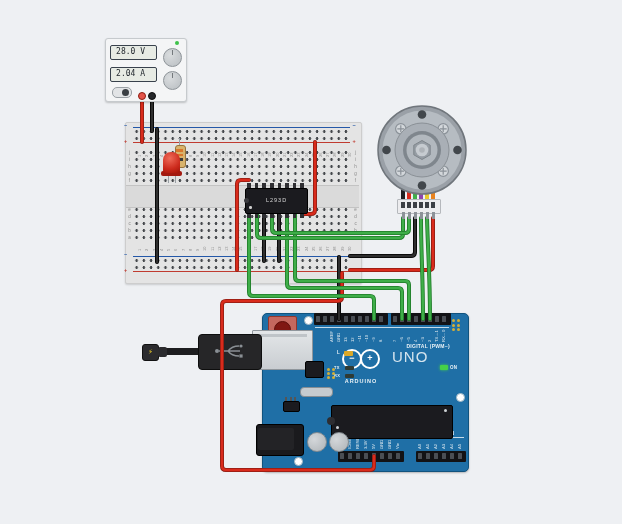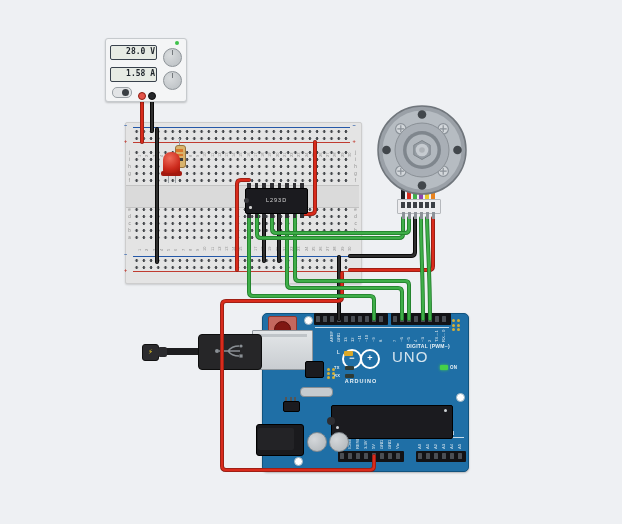--- a/index.html
+++ b/index.html
@@ -24,22 +24,22 @@
   .wline{background:rgba(255,255,255,.75);}
   .wtext{color:#e8f1f6;font-weight:bold;letter-spacing:.3px;}
   .goldpin{background:#d4af37;border-radius:50%;}
   
   .wire,.wire-outline{fill:none;stroke-linecap:round;stroke-linejoin:round;}
   .wire{stroke-width:2.4;}
   .wire-outline{stroke-width:4;}
   
   .psu{background:#f4f5f6;border:1px solid #c6cacd;border-radius:3px;box-shadow:0 1px 2px rgba(0,0,0,.2);}
   .lcd{background:#e7ebe4;border:1.6px solid #39424d;border-radius:2px;color:#1d232a;
-       font-family:"DejaVu Sans Mono","Liberation Mono",monospace;font-size:8px;font-weight:bold;
-       text-align:right;line-height:12px;padding-right:1px;box-sizing:border-box;}
+       font-family:"DejaVu Sans Mono","Liberation Mono",monospace;font-size:8px;font-weight:normal;
+       text-align:right;line-height:12px;padding-right:11px;box-sizing:border-box;}
   .knob{border-radius:50%;background:radial-gradient(circle at 35% 35%,#d9dcde,#b8bdc1);border:1px solid #8d9398;}
   .chipbody{background:#1b1b1f;border:1px solid #000;border-radius:2px;}
   .iclabel{color:#d9d9d9;font-size:5.5px;letter-spacing:1px;text-align:center;width:100%;position:absolute;top:8px;}
 </style>
 </head>
 <body>
 
 <div id="stage">
 
   <div class="layer">
@@ -377,21 +377,21 @@
     </div>
     <div class="abs" style="left:167.5px;top:175px;width:1.6px;height:8px;background:#9aa0a5;"></div>
     <div class="abs" style="left:174.5px;top:175px;width:1.6px;height:8px;background:#9aa0a5;"></div>
     <div class="abs" style="left:161px;top:171px;width:21px;height:5px;background:#a31a10;border-radius:2px;"></div>
     <div class="abs" style="left:163px;top:152px;width:17px;height:21px;background:radial-gradient(circle at 40% 30%,#ef6a58,#cc2a1c 60%,#9e1408);border-radius:8px 8px 3px 3px;"></div>
   </div>
 
   <div class="layer">
     <div class="abs psu" style="left:105px;top:38px;width:80px;height:62px;"></div>
     <div class="abs lcd" style="left:110px;top:45px;width:47px;height:15px;">28.0 V</div>
-    <div class="abs lcd" style="left:110px;top:67px;width:47px;height:15px;">1.58 A</div>
+    <div class="abs lcd" style="left:110px;top:67px;width:47px;height:15px;">2.04 A</div>
     <div class="abs knob" style="left:163px;top:48px;width:17px;height:17px;">
       <div class="abs" style="left:7.5px;top:1px;width:1.5px;height:5px;background:#74797d;"></div>
     </div>
     <div class="abs knob" style="left:163px;top:71px;width:17px;height:17px;">
       <div class="abs" style="left:7.5px;top:1px;width:1.5px;height:5px;background:#74797d;"></div>
     </div>
     <div class="abs" style="left:175px;top:41px;width:4px;height:4px;background:#3ec24a;border-radius:50%;"></div>
     <div class="abs" style="left:112px;top:87px;width:18px;height:9px;background:#e2e4e6;border:1px solid #9aa0a5;border-radius:5px;">
       <div class="abs" style="left:9px;top:0.5px;width:7px;height:7px;background:#3a3f44;border-radius:50%;"></div>
     </div>

